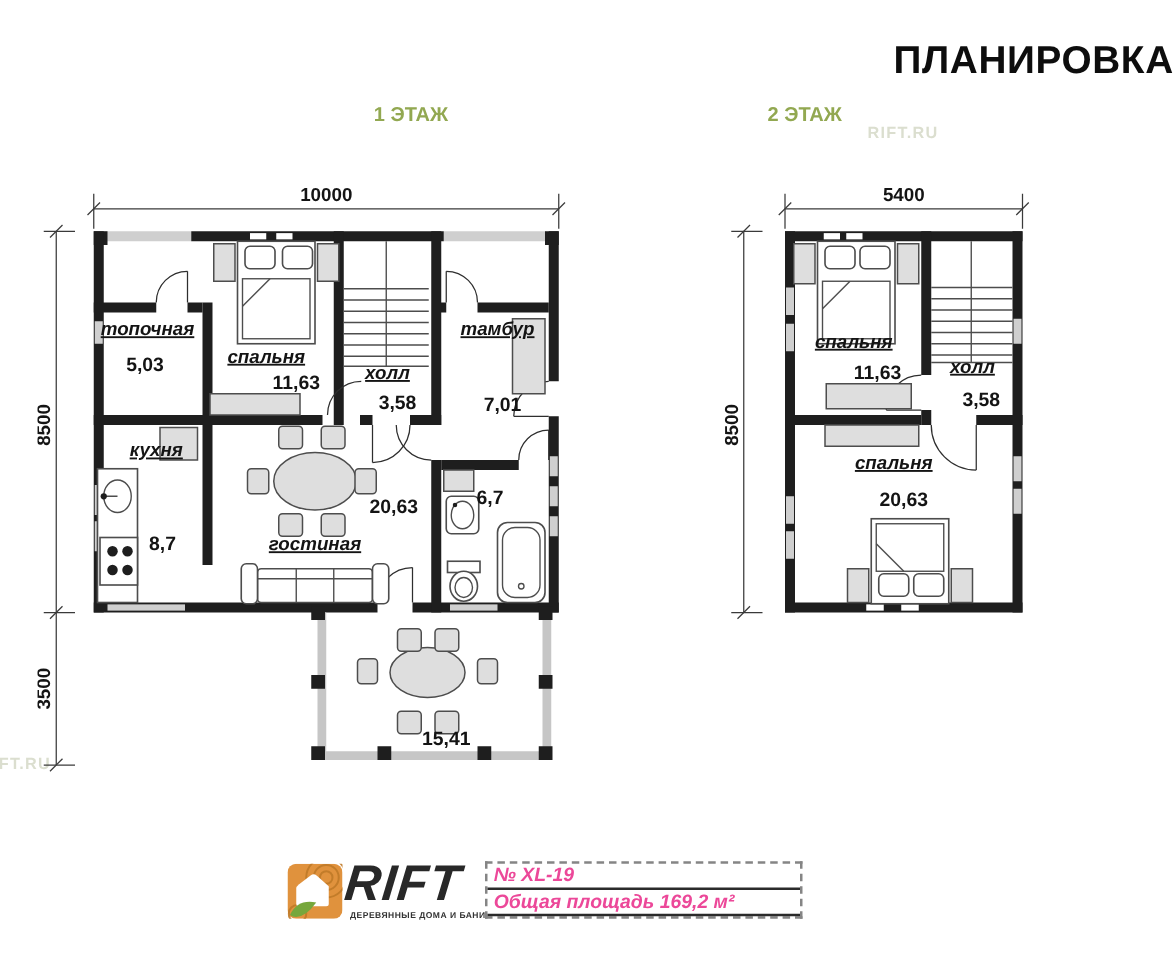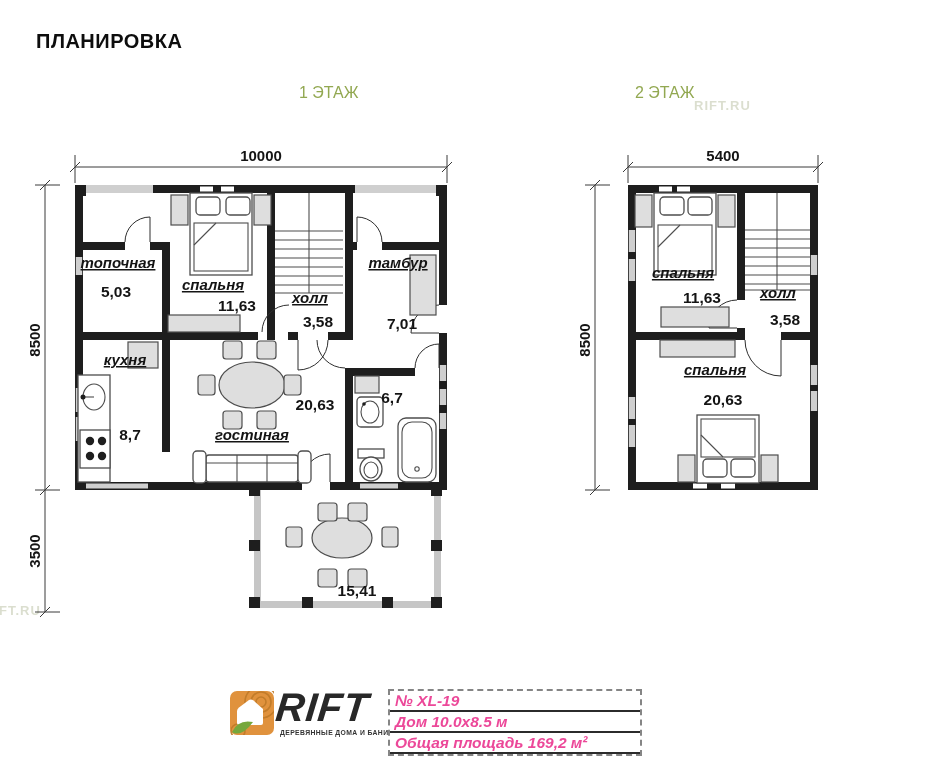--- a/index.html
+++ b/index.html
@@ -1,22 +1,22 @@
 <!DOCTYPE html>
 <html><head>
 <meta charset="utf-8">
 <style>
   html,body { margin:0; padding:0; background:#fff; }
   .page { position:relative; width:939px; height:784px; background:#ffffff;
           font-family:"Liberation Sans","DejaVu Sans",sans-serif; overflow:hidden; }
-  .title { position:absolute; top:30px; left:36px; width:903px; text-align:left;
-           font-size:20px; font-weight:800; letter-spacing:.5px; color:#0d0d0d; margin:0; }
-  .floor-label { position:absolute; font-size:16px; font-weight:normal; color:#92a851; }
+  .title { position:absolute; top:30px; left:36px; width:903px; text-align:right;
+           font-size:31px; font-weight:800; letter-spacing:.5px; color:#0d0d0d; margin:0; }
+  .floor-label { position:absolute; font-size:16px; font-weight:bold; color:#92a851; }
   .fl1 { left:299px; top:84px; }
-  .fl2 { left:635px; top:84px; }
+  .fl2 { left:614px; top:84px; }
   .watermark { position:absolute; font-size:13px; font-weight:bold; letter-spacing:1px;
                color:#cfd4bf; opacity:.75;margin-top:43px; }
   .wm-top  { left:694px; top:55px; }
   .wm-left { left:-16px; top:560px; }
   svg.plan { position:absolute; }
   #plan1 { left:30px; top:135px; }
   #plan2 { left:575px; top:135px; }
   .w   { fill:#1e1e1e; }
   .win { fill:#cfcfcf; }
   .whm { fill:#ffffff; }
@@ -345,17 +345,16 @@
       <circle cx="8" cy="40" r="7"></circle>
     </g>
     <path d="M7 32 L7 20 Q7 18 9 16.5 L19 9 Q21 7.6 23.5 9.6 L33 18 L33 32 Q33 34 31 34 L9 34 Q7 34 7 32 Z" fill="#ffffff"></path>
     <path d="M2 41 Q8 28 23 31 Q13 45 3.5 42 Z" fill="#76a73c"></path>
   </svg>
   <div class="rift-text">RIFT</div>
   <div class="rift-tag">ДЕРЕВЯННЫЕ ДОМА И БАНИ</div>
 
   <div class="info-box">
     <div class="info-row">№ XL-19</div>
-    <div class="info-row">Дом 10.0x8.5 м</div>
     <div class="info-row">Общая площадь 169,2 м²</div>
   </div>
 
 </div>
 
 </body></html>

